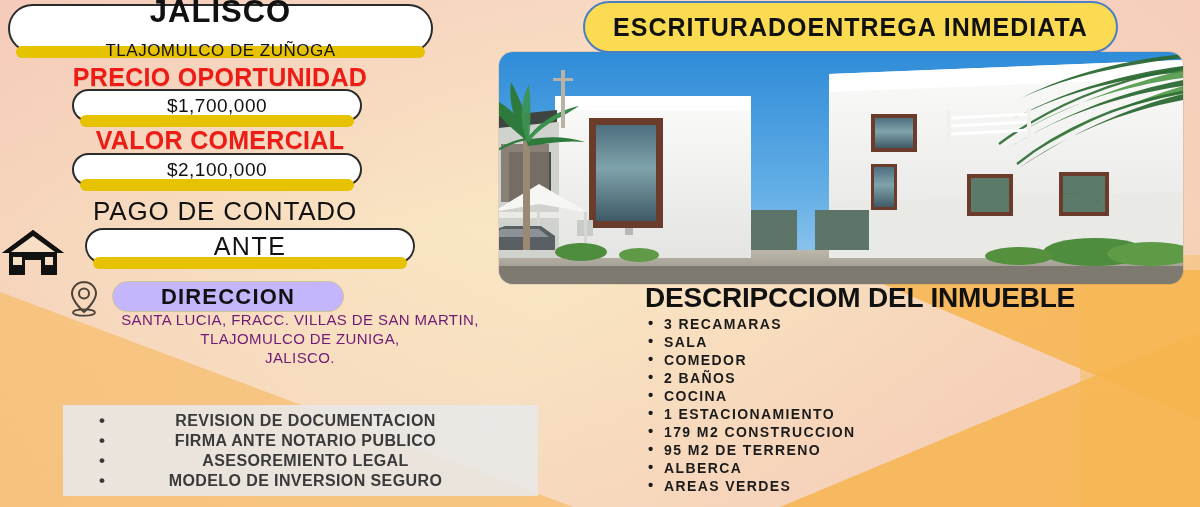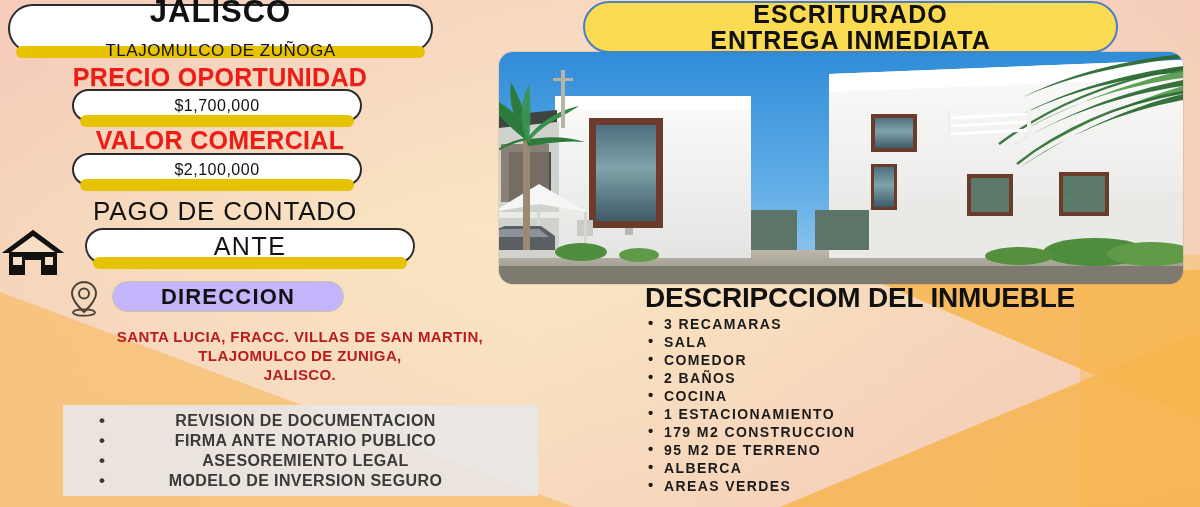--- a/index.html
+++ b/index.html
@@ -82,21 +82,21 @@
   .red-label{
     position:absolute; width:440px; text-align:center;
     color:#ee1c15; font-weight:800; font-size:25px; letter-spacing:.3px;
     text-shadow:0 1px 0 rgba(0,0,0,.12);
   }
   #lbl-precio{ left:0; top:63px; }
   #lbl-valor { left:0; top:126px; }
 
   #price1-pill{ position:absolute; left:72px; top:89px; width:290px; height:33px; }
   #price2-pill{ position:absolute; left:72px; top:153px; width:290px; height:33px; }
-  .price-txt{ font-size:16px; font-weight:500; color:#111; letter-spacing:.5px; }
+  .price-txt{ font-size:19px; font-weight:500; color:#111; letter-spacing:.5px; }
 
   #lbl-contado{
     position:absolute; left:0; top:196px; width:450px; text-align:center;
     font-size:26px; font-weight:400; color:#111; letter-spacing:.8px;
   }
 
   #home-icon{ position:absolute; left:0px; top:226px; width:66px; height:52px; }
 
   #casa-pill{ position:absolute; left:85px; top:228px; width:330px; height:36px; }
   #casa-txt{ font-size:25px; font-weight:500; color:#111; letter-spacing:1.5px; }
@@ -104,22 +104,22 @@
   #pin-icon{ position:absolute; left:66px; top:279px; width:36px; height:38px; }
 
   #direccion-pill{
     position:absolute; left:112px; top:281px; width:232px; height:31px;
     background:#c4b5fd; border:1px solid #c9c49a; border-radius:999px;
     display:flex; align-items:center; justify-content:center; z-index:4;
   }
   #direccion-txt{ font-size:22px; font-weight:800; color:#111; letter-spacing:1.2px; }
 
   #address-block{
-    position:absolute; left:10px; top:327px; width:580px; text-align:center;
-    font-size:15px; font-weight:700; color:#b91c1c; letter-spacing:.4px; line-height:1.28;
+    position:absolute; left:10px; top:310px; width:580px; text-align:center;
+    font-size:15px; font-weight:400; color:#701a75; letter-spacing:.4px; line-height:1.28;
   }
 
   
   #benefits-box{
     position:absolute; left:63px; top:405px; width:475px; height:91px;
     background:rgba(232,232,232,.88);
     z-index:4;
     padding:6px 0 0 0;
   }
   #benefits-list{ list-style:none; }
@@ -129,21 +129,21 @@
     line-height:20px; text-align:center; padding-left:10px;
   }
   #benefits-list li::before{
     content:"\2022"; position:absolute; left:36px; color:#3a3a3a; font-size:17px;
   }
 
   
   #header-badge{
     position:absolute; left:583px; top:1px; width:535px; height:52px;
     background:#fadb52; border:2px solid #4a7fc1; border-radius:999px;
-    display:flex; flex-direction:column; align-items:center; justify-content:center;
+    display:flex; align-items:center; justify-content:center;
     z-index:6;
   }
   #hdr-l1{ font-size:25px; font-weight:800; color:#111; letter-spacing:1px; line-height:1.05; }
   #hdr-l2{ font-size:25px; font-weight:800; color:#111; letter-spacing:1px; line-height:1.05; }
 
   
   #photo{
     position:absolute; left:499px; top:52px; width:684px; height:232px;
     border-radius:14px; overflow:hidden; z-index:2;
     box-shadow:0 0 0 1px rgba(0,0,0,.08);

